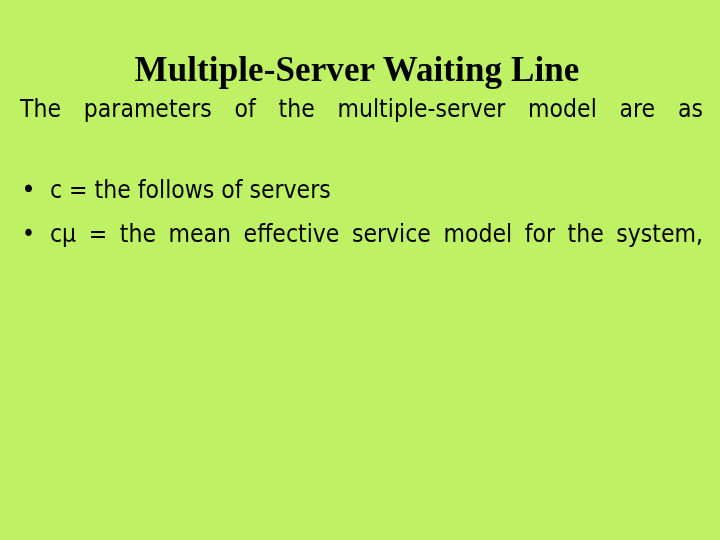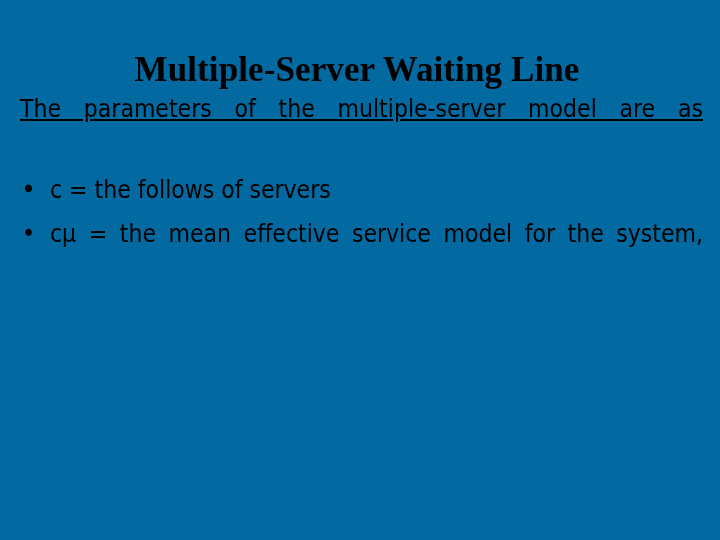--- a/index.html
+++ b/index.html
@@ -13,21 +13,21 @@
     color: #000000;
     font-family: "DejaVu Sans", sans-serif;
     overflow: hidden;
   }
 
   .slide {
     position: relative;
     width: 720px;
     height: 540px;
     box-sizing: border-box;
-    background: #0369a1;
+    background: #bef264;
   }
 
   
   .slide-title {
     position: absolute;
     left: 0;
     top: 27px;
     width: 714px;
     text-align: center;
     font-family: "Liberation Serif", "DejaVu Serif", serif;
@@ -52,21 +52,20 @@
     font-size: 24.5px;
     line-height: 37px;
     text-align: justify;
     text-justify: inter-word;
     margin: 0;
     font-stretch: semi-condensed;
   }
   .intro .just-line {
     display: block;
     text-align: justify;
-    text-decoration: underline;
   }
   .intro .just-line::after {
     content: "";
     display: inline-block;
     width: 100%;
     height: 0;
   }
   .intro .last-line {
     display: block;
   }

